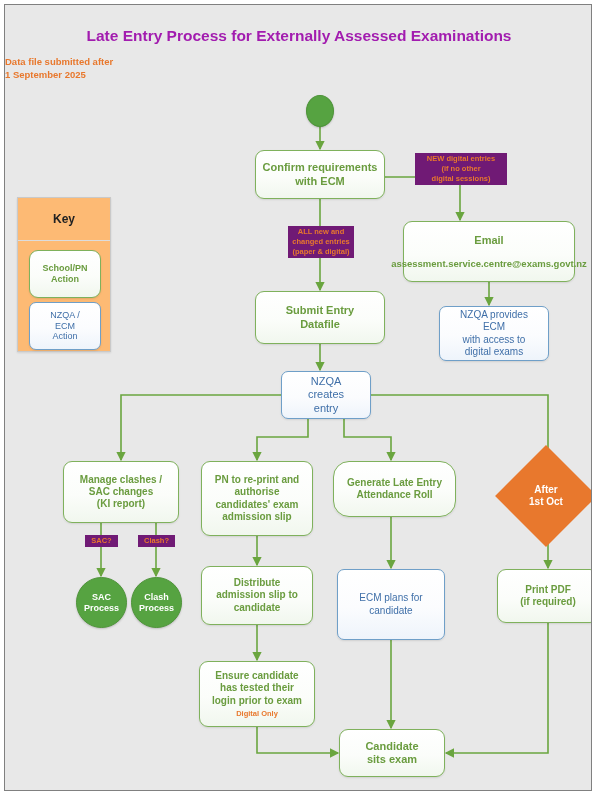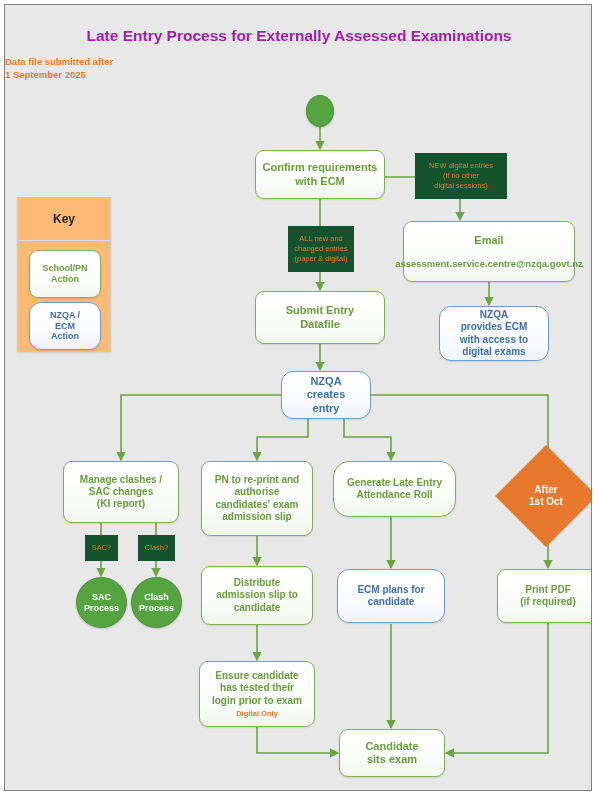--- a/index.html
+++ b/index.html
@@ -41,24 +41,24 @@
     color:#6a9c3f;
     font-size:11px;
     font-weight:600;
     box-shadow:0 1px 2px rgba(0,0,0,.10);
     padding:2px 4px;
   }
   
   .box-blue{
     background:linear-gradient(180deg,#ffffff 0%,#fbfcfe 55%,#eef4fb 100%);
     border:1.6px solid #6f9fc8;
-    border-radius:12px;
+    border-radius:7px;
     color:#3f6fa8;
     font-size:11px;
-    font-weight:700;
+    font-weight:400;
     box-shadow:0 1px 2px rgba(0,0,0,.10);
     padding:2px 18px;
   }
   .circle{
     border-radius:50%;
     background:#56a341;
     border:1px solid #4e9439;
     color:#ffffff;
     font-size:9px;
     font-weight:700;
@@ -78,27 +78,27 @@
   }
   .diamond .dshape{
     position:absolute;left:0;top:0;width:100%;height:100%;
     background:#e8782d;
     transform:rotate(45deg);
   }
   .diamond .dtext{position:relative;z-index:2;}
 
   .edge-label{
     position:absolute;
-    background:#14532d;
+    background:#701a75;
     color:#e8782d;
     font-size:7.5px;
-    font-weight:400;
+    font-weight:700;
     text-align:center;
     line-height:1.35;
-    padding:8px 2px;
+    padding:1px 2px;
     box-sizing:border-box;
     white-space:pre-line;
   }
   #title{
     position:absolute;left:0;top:22px;width:588px;
     text-align:center;
     color:#a21caf;
     font-size:15.5px;
     font-weight:700;
   }
@@ -205,21 +205,21 @@
 
   <div class="node start-dot" style="left:301px;top:90px;width:28px;height:32px;"></div>
 
   <div class="node box-green" style="left:250px;top:145px;width:130px;height:49px;">
     <span class="ln">Confirm requirements</span>
     <span class="ln">with ECM</span>
   </div>
 
   <div class="node box-green" style="left:398px;top:216px;width:172px;height:61px;gap:11px;">
     <span class="ln">Email</span>
-    <span class="ln" style="font-size:9.5px;">assessment.service.centre@nzqa.govt.nz</span>
+    <span class="ln" style="font-size:9.5px;">assessment.service.centre@exams.govt.nz</span>
   </div>
 
   <div class="node box-green" style="left:250px;top:286px;width:130px;height:53px;">
     <span class="ln">Submit Entry</span>
     <span class="ln">Datafile</span>
   </div>
 
   <div class="node box-blue" style="left:434px;top:301px;width:110px;height:55px;font-size:10px;">
     <span class="ln">NZQA provides ECM</span>
     <span class="ln">with access to</span>
@@ -266,21 +266,21 @@
     <span class="ln">Clash</span>
     <span class="ln">Process</span>
   </div>
 
   <div class="node box-green" style="left:196px;top:561px;width:112px;height:59px;font-size:10px;">
     <span class="ln">Distribute</span>
     <span class="ln">admission slip to</span>
     <span class="ln">candidate</span>
   </div>
 
-  <div class="node box-blue" style="left:332px;top:564px;width:108px;height:54px;font-size:10px;">
+  <div class="node box-blue" style="left:332px;top:564px;width:108px;height:71px;font-size:10px;">
     <span class="ln">ECM plans for</span>
     <span class="ln">candidate</span>
   </div>
 
   <div class="node box-green" style="left:492px;top:564px;width:102px;height:54px;font-size:10px;">
     <span class="ln">Print PDF</span>
     <span class="ln">(if required)</span>
   </div>
 
   <div class="node box-green" style="left:194px;top:656px;width:116px;height:66px;font-size:10px;">

